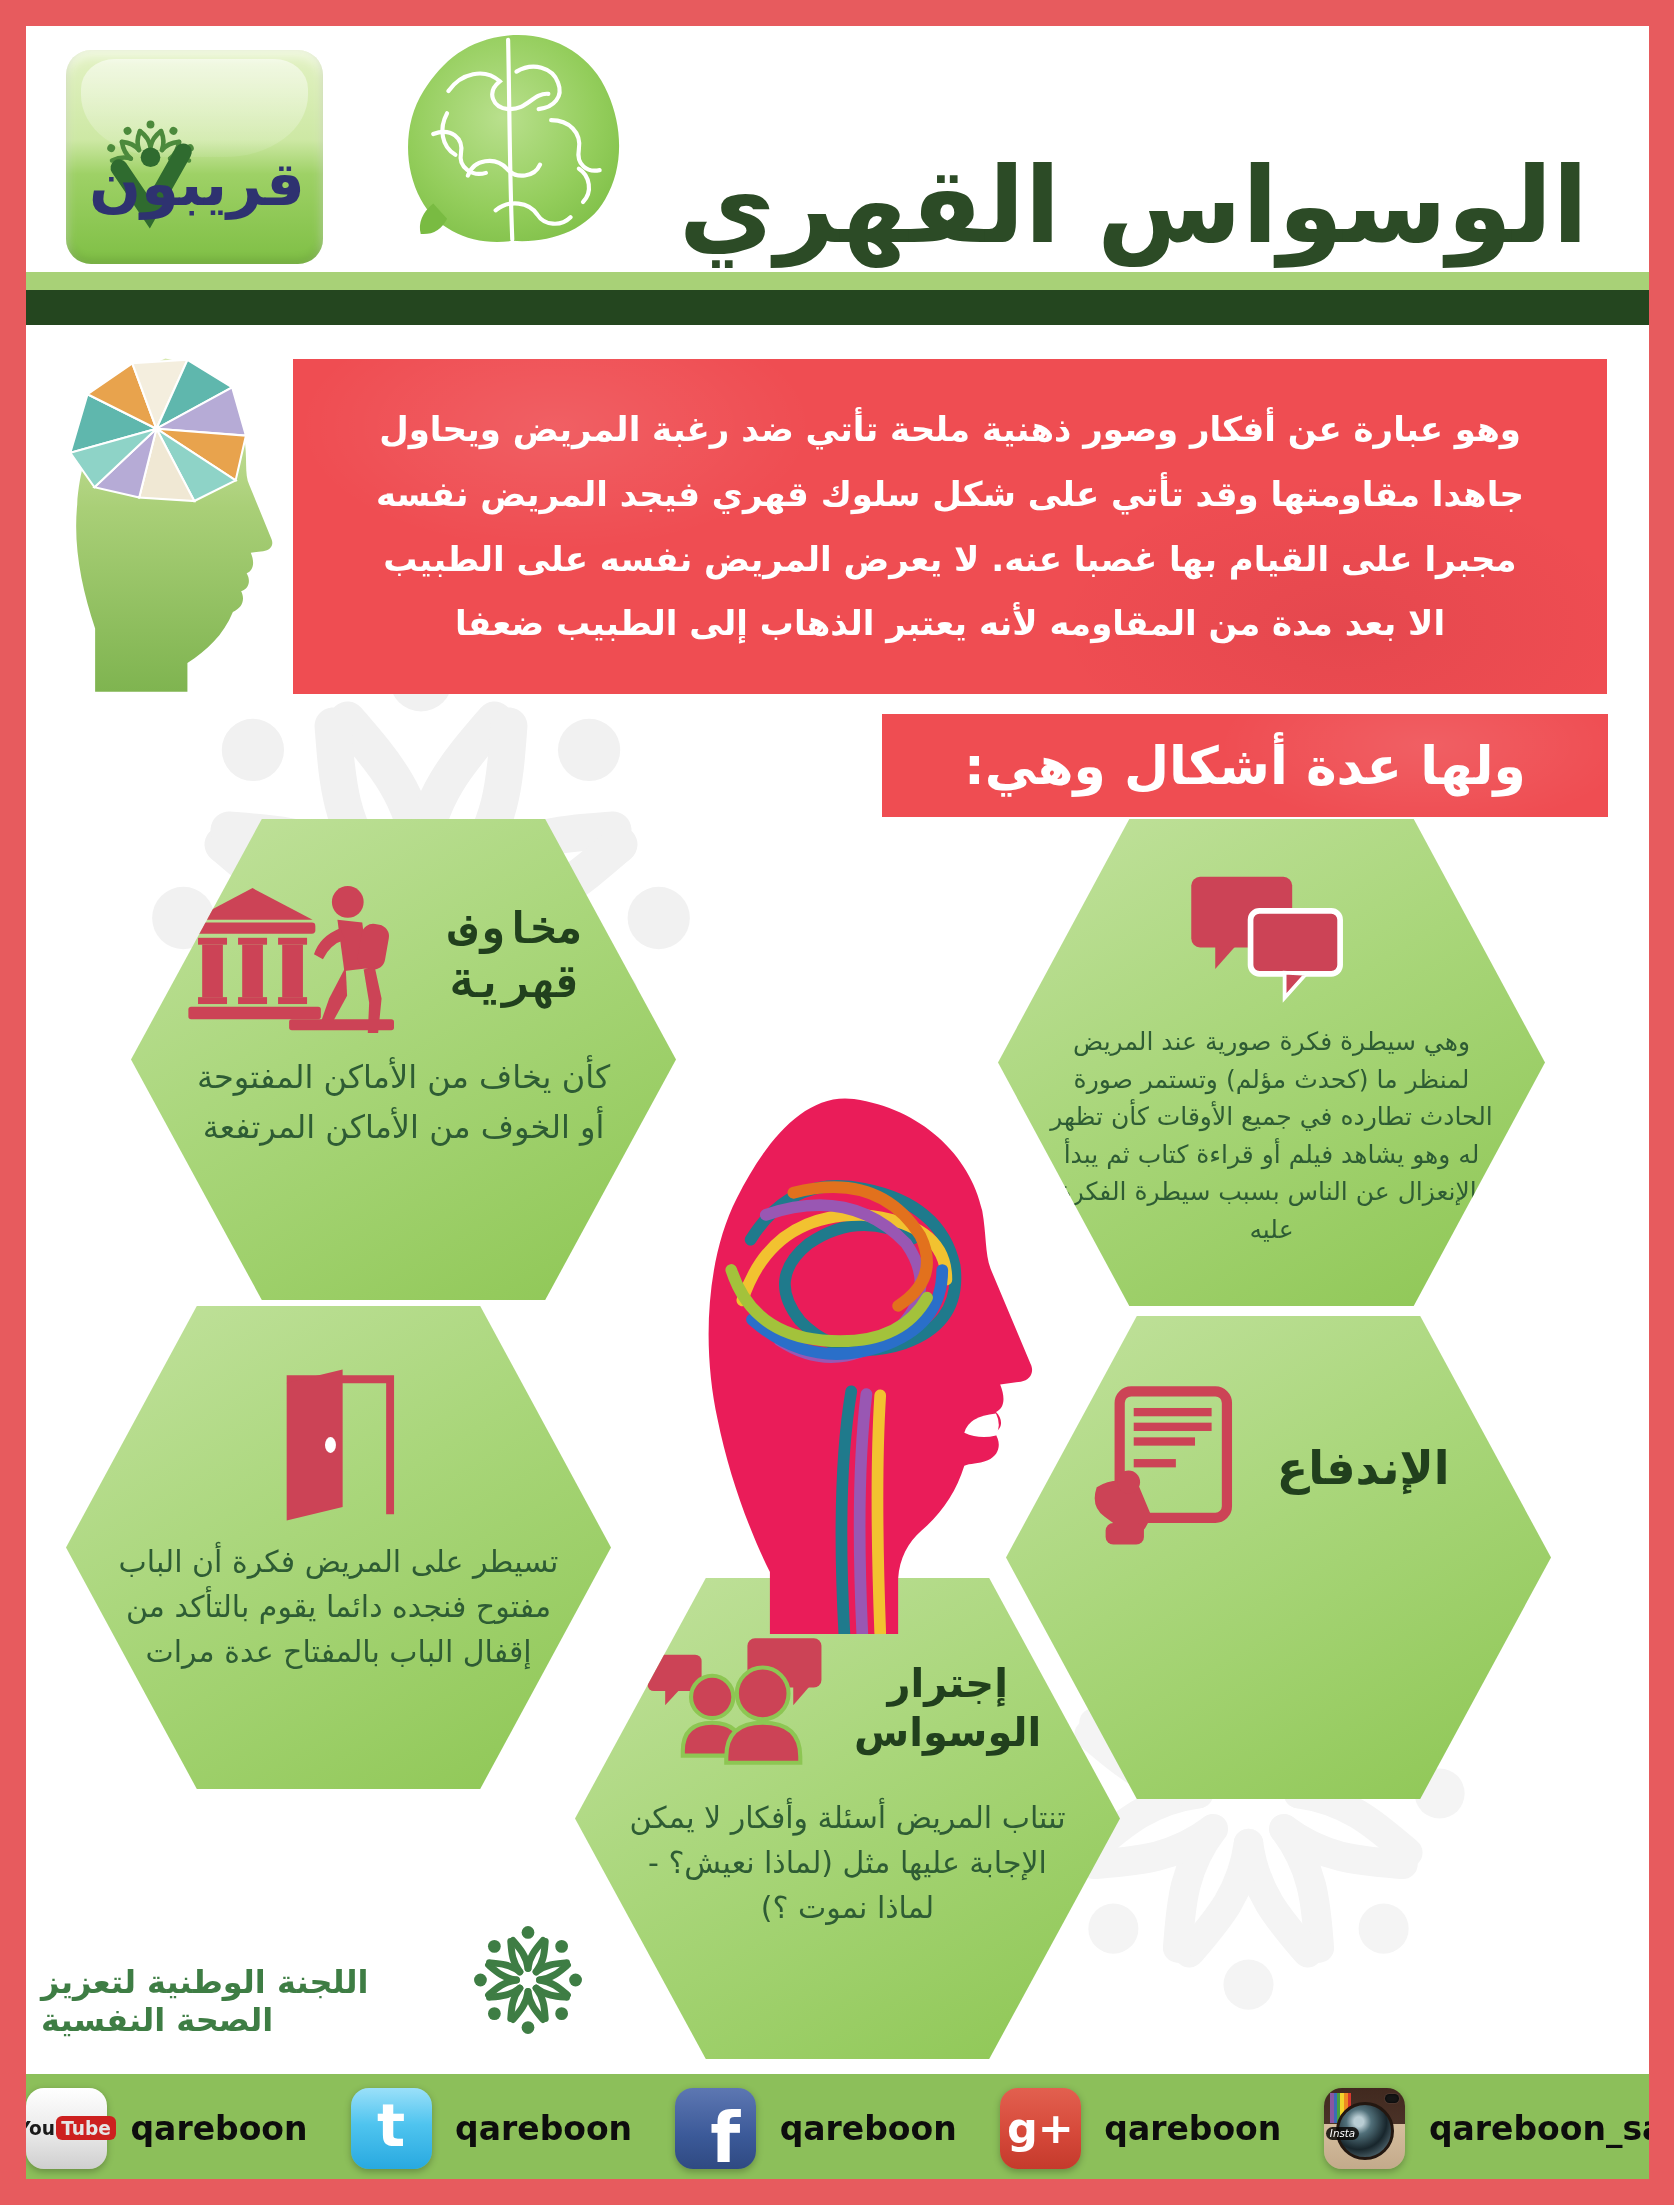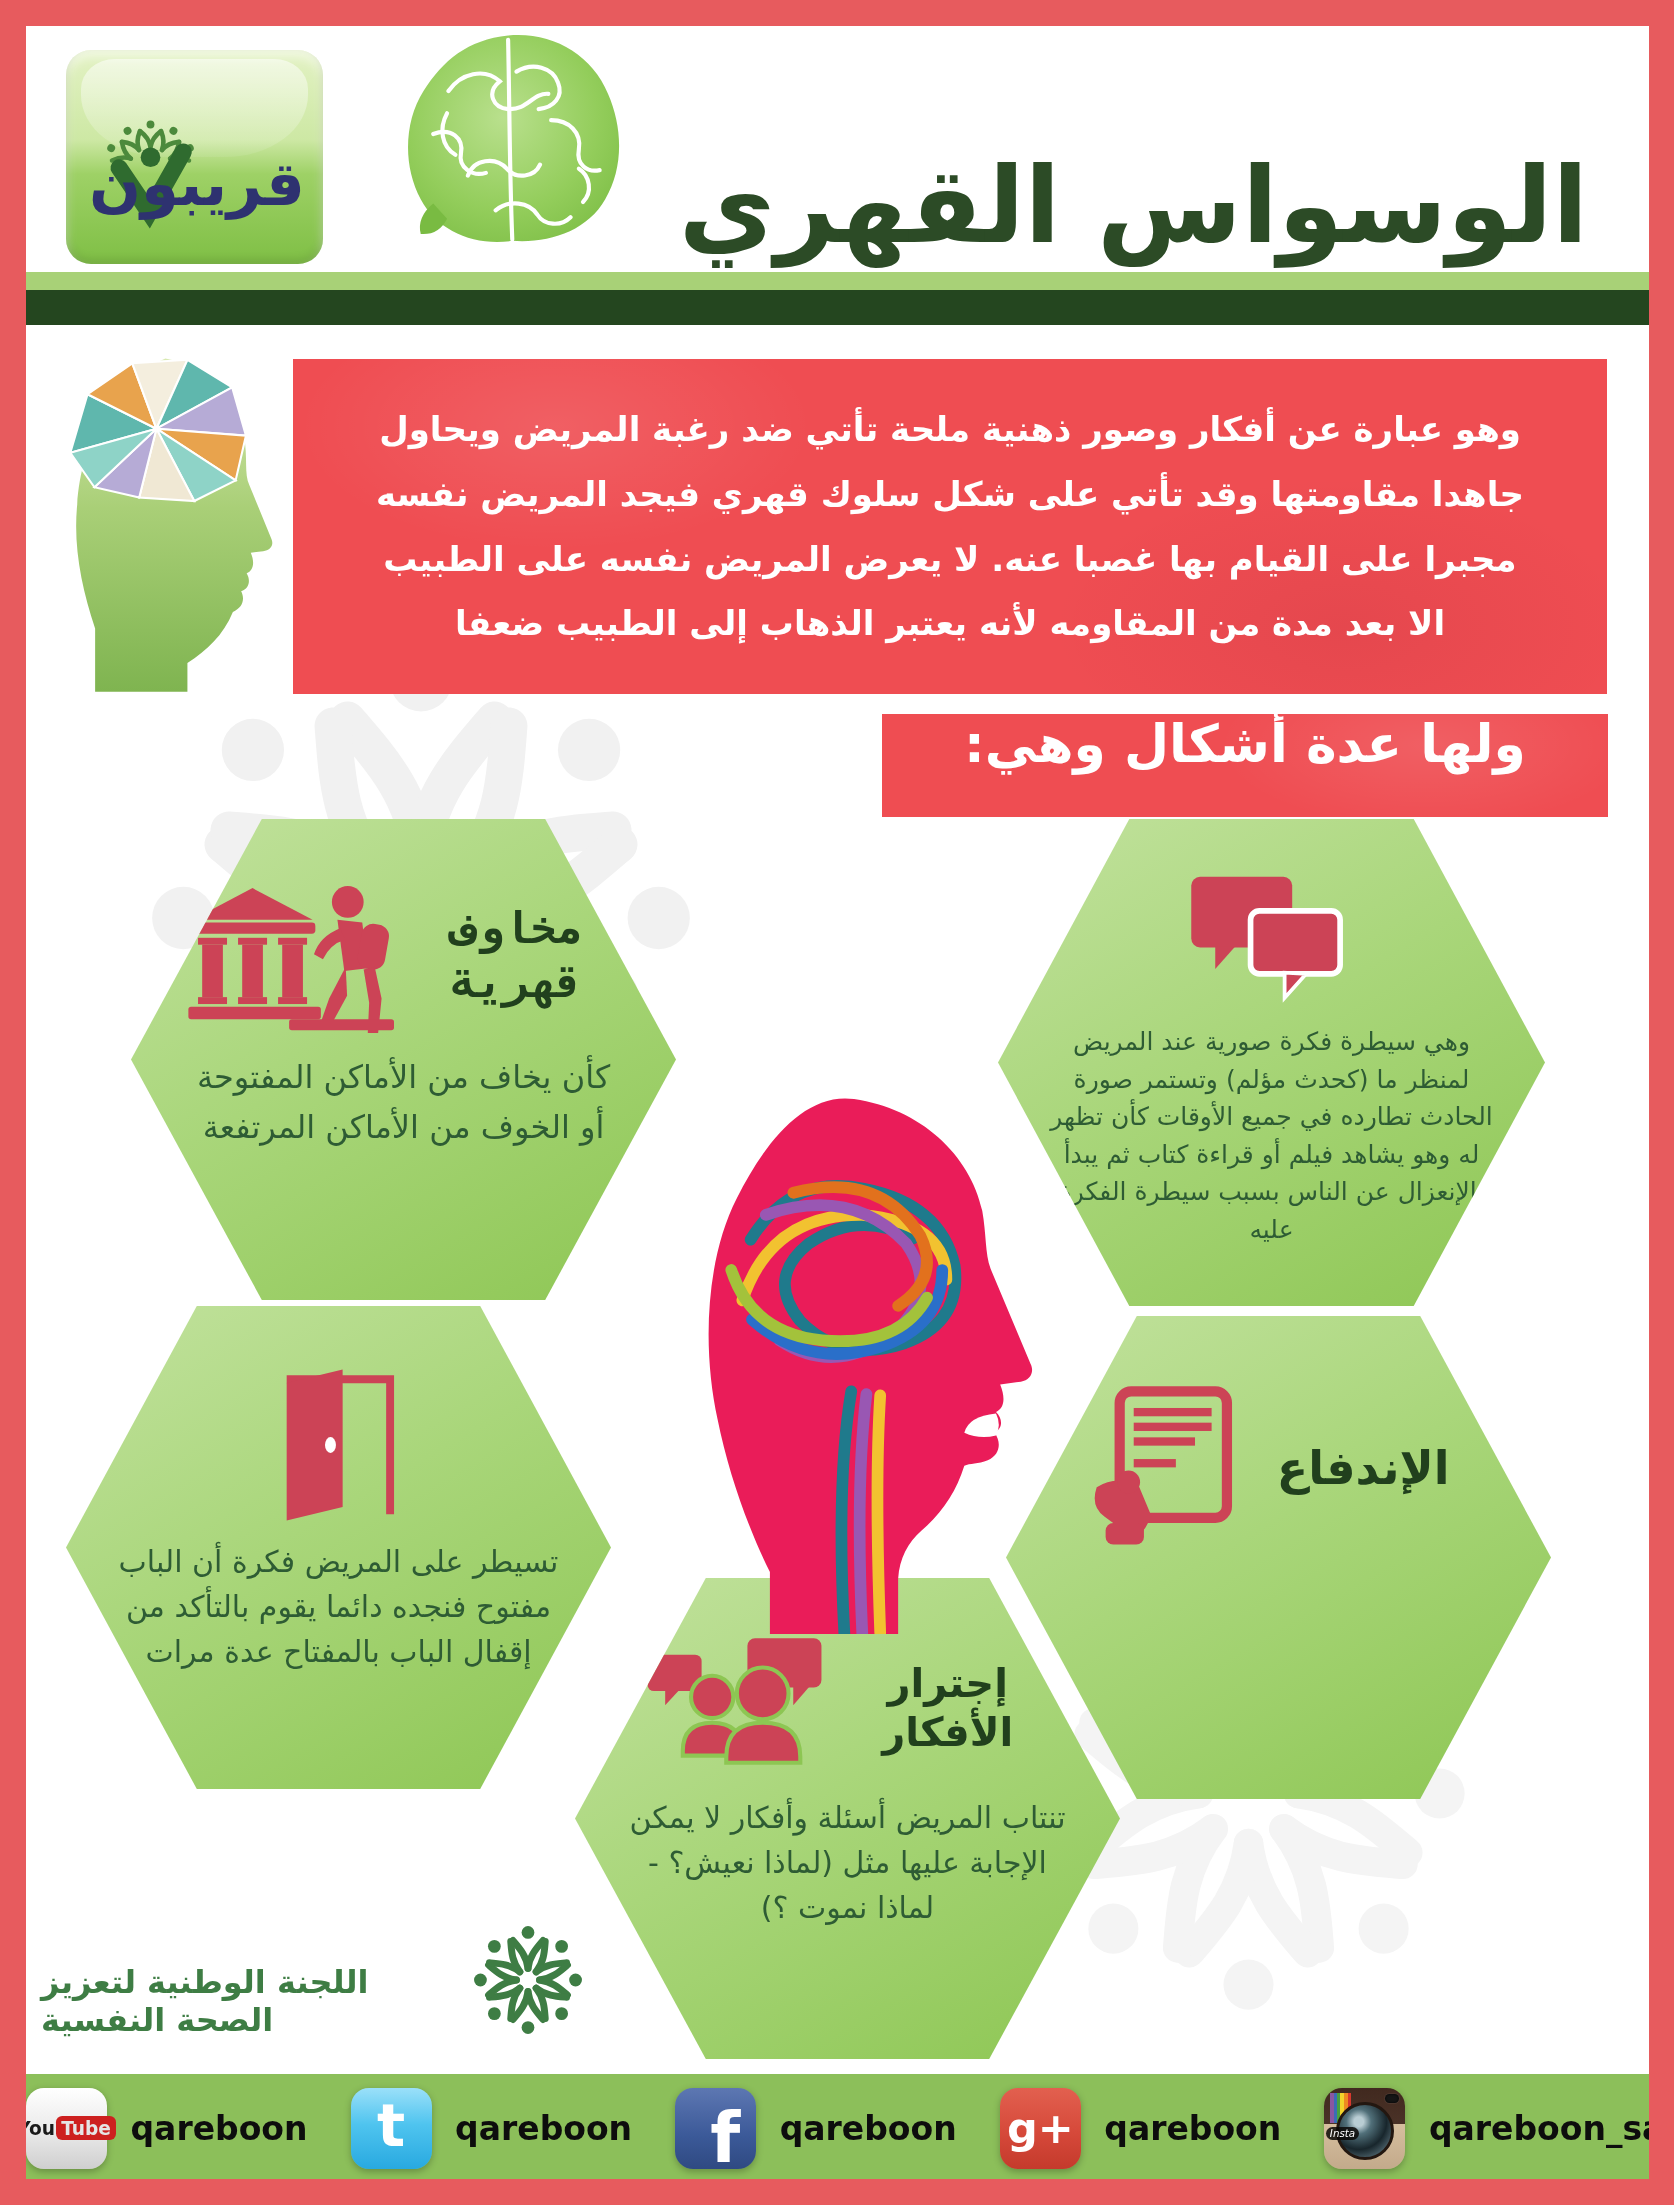--- a/index.html
+++ b/index.html
@@ -34,21 +34,21 @@
         radial-gradient(483px 248px at 80% 80%, rgba(140,20,40,.10), transparent 60%),
         #ef4d52;
       display:flex;align-items:center;justify-content:center;}
   .intro-panel p{margin:0;padding:0 66px;color:#fff;font-weight:bold;font-size:34px;line-height:1.9;
       text-align:center;direction:rtl;}
   .intro-head{left:29px;top:339px;width:270px;height:353px;z-index:3;}
 
   
   .banner{left:882px;top:714px;width:726px;height:103px;z-index:2;
       background:radial-gradient(345px 138px at 75% 30%, rgba(255,255,255,.10), transparent 60%),#ef4d52;
-      display:flex;justify-content:center;}
+      display:flex;align-items:center;justify-content:center;}
   .banner span{color:#fff;font-weight:bold;font-size:52px;direction:rtl;}
 
   
   .wm{z-index:0;opacity:1;}
 
   
   .hex{z-index:1;clip-path:polygon(24% 0,76% 0,100% 50%,76% 100%,24% 100%,0 50%);
       background:linear-gradient(150deg,#c2e29e 0%,#a9d67a 45%,#8dc653 100%);}
   .hex-inner{position:absolute;inset:0;display:flex;flex-direction:column;align-items:center;}
   .hex-head{display:flex;align-items:center;justify-content:center;gap:19.3px;}
@@ -326,21 +326,21 @@
             <rect x="172" y="2" width="126" height="84" rx="13"></rect>
             <path d="M250,84 v32 l28,-32 z"></path>
           </g>
           <g fill="#cc4356" stroke="#8dc653" stroke-width="7">
             <circle cx="112" cy="102" r="36"></circle>
             <path d="M62,194 q0,-48 50,-48 q50,0 50,48 v8 h-100 z"></path>
             <circle cx="198" cy="96" r="44"></circle>
             <path d="M136,204 q0,-58 62,-58 q64,0 64,58 v10 h-126 z"></path>
           </g>
         </svg>
-        <div class="hex-title">إجترار الأفكار</div>
+        <div class="hex-title">إجترار الوسواس</div>
       </div>
       <div class="hex-body">تنتاب المريض أسئلة وأفكار لا يمكن الإجابة عليها مثل (لماذا نعيش؟ - لماذا نموت ؟)</div>
     </div>
   </div>
 
   <svg class="abs center-head" viewBox="0 0 584 792">
     <path fill="#ea1c59" d="M300,16 C396,30 468,96 486,178 C492,212 490,240 498,262 L556,400 C562,412 556,424 542,426 L512,430 C520,450 518,464 506,470 C516,480 516,494 504,500 C514,514 512,532 494,540 C480,546 468,544 460,548 C448,586 428,616 398,642 C378,660 366,682 364,712 L364,792 L178,792 L178,702 C148,642 118,560 102,480 C80,380 84,250 130,160 C170,80 228,6 300,16 Z"></path>
     <path fill="#ffffff" d="M506,472 q-40,4 -46,28 q22,10 46,4 q8,-16 0,-32 z"></path>
     <g fill="none" stroke-linecap="round" stroke-width="17">
       <path stroke="#1f7a8c" d="M150,220 q60,-96 164,-74 q112,22 132,112 q10,82 -72,112 q-92,30 -152,-32 q-50,-62 12,-112 q72,-50 152,-8"></path>

